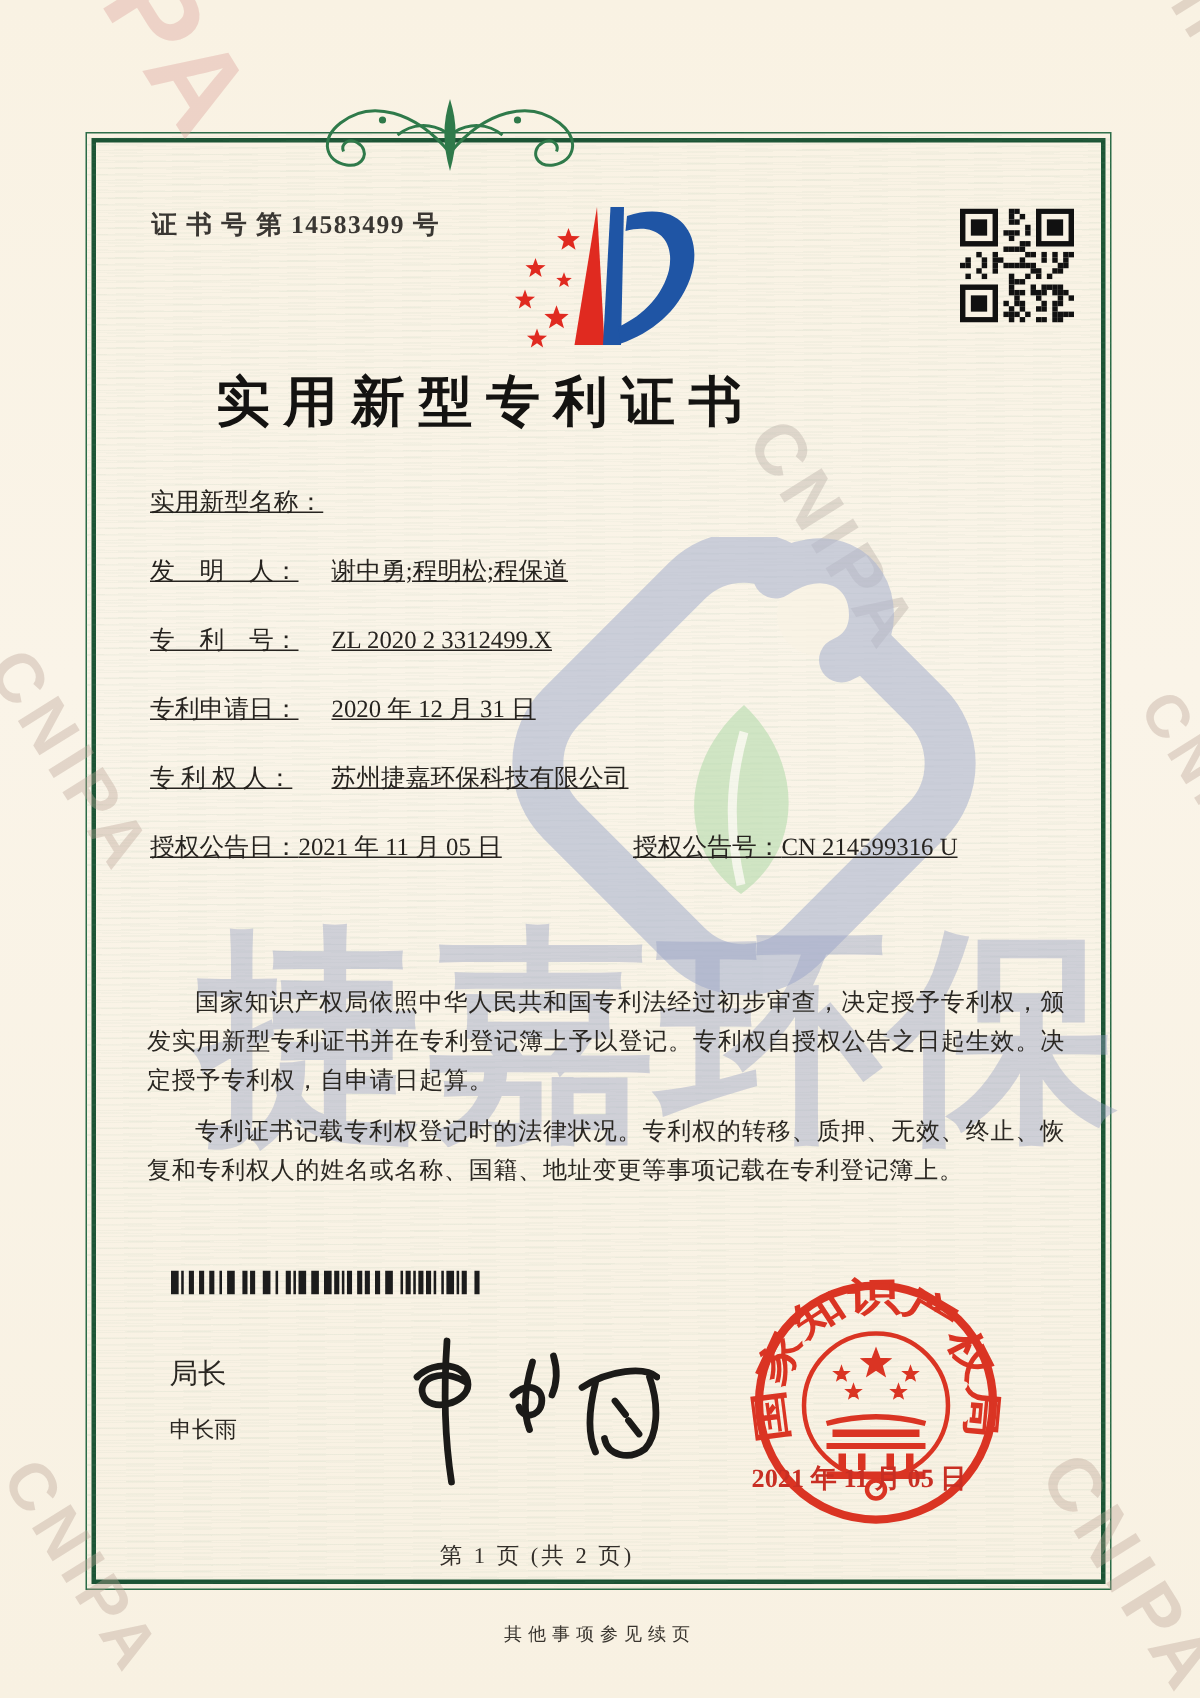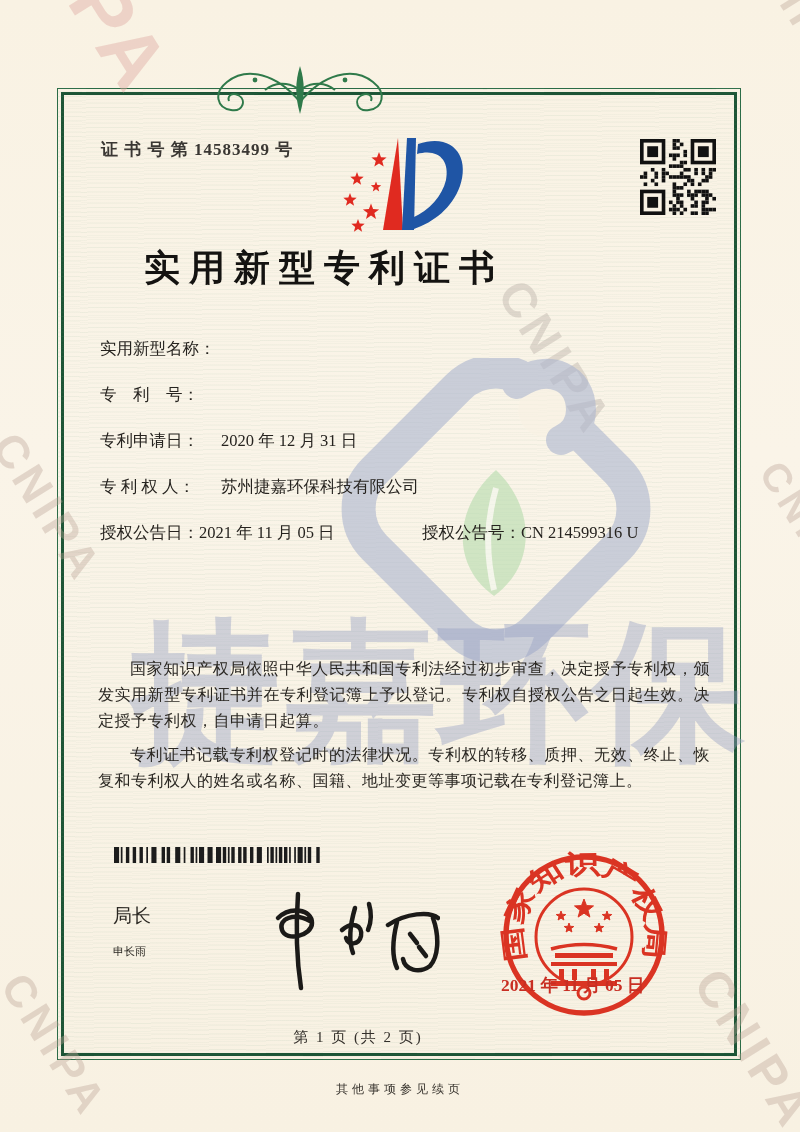--- a/index.html
+++ b/index.html
@@ -37,38 +37,38 @@
       font-size:152px;line-height:190px;letter-spacing:2px;
       color:rgba(150,160,196,.42);white-space:nowrap;margin-left:36px;}
   
   .cert-no{position:absolute;left:101px;top:138px;font-size:17px;color:#3a3733;
       letter-spacing:1px;z-index:3;font-weight:bold;}
   .logo{position:absolute;left:330px;top:124px;z-index:3;}
   .qr{position:absolute;left:640px;top:139px;z-index:3;}
   .title{position:absolute;left:0;top:244px;width:648px;text-align:center;
       font-size:36px;font-weight:700;letter-spacing:9px;color:#141311;z-index:3;}
   
-  .fields{position:absolute;left:100px;top:336px;width:612px;z-index:3;
-      font-size:16.5px;color:#26231f;}
+  .fields{position:absolute;left:100px;top:322px;width:612px;z-index:3;
+      font-size:16.5px;color:#26231f;text-decoration:underline;}
   .frow{display:grid;grid-template-columns:121px 1fr;margin-bottom:21px;
       line-height:25px;white-space:nowrap;}
   .frow .flabel{white-space:pre;}
   .frow .fvalue{white-space:pre-wrap;}
   .grant-row{display:flex;margin-bottom:0;}
   .grant-pair1{display:flex;width:322px;}
   .grant-pair2{display:flex;}
   
   .paras{position:absolute;left:98px;top:656px;width:612px;z-index:3;
       font-size:16px;line-height:26px;color:#2a2722;text-align:justify;}
   .paras p{margin:0 0 8px 0;text-indent:2em;letter-spacing:.5px;}
   
   .barcode{position:absolute;left:114px;top:847px;z-index:3;}
   
   .official-title{position:absolute;left:113px;top:903px;font-size:19px;color:#2a2722;z-index:3;}
-  .official-name{position:absolute;left:113px;top:944px;font-size:11px;color:#2a2722;z-index:3;}
+  .official-name{position:absolute;left:113px;top:944px;font-size:15px;color:#2a2722;z-index:3;}
   .signature{position:absolute;left:220px;top:878px;z-index:4;}
   
   .seal{position:absolute;left:489px;top:845px;z-index:4;opacity:.94;}
   
   .page-info{position:absolute;left:0;top:1028px;width:716px;text-align:center;
       font-size:15px;color:#332f2a;letter-spacing:2px;z-index:3;}
   .note{position:absolute;left:0;top:1081px;width:800px;text-align:center;
       font-size:12px;color:#38342e;letter-spacing:4px;z-index:3;}
   .ornament{position:absolute;left:205px;top:50px;z-index:3;}
 </style>
@@ -245,21 +245,26 @@
       <rect x="7.238095238095238" y="57.904761904761905" width="10.857142857142858" height="10.857142857142858" fill="#111"></rect>
     </svg>
 
   <div class="title">实用新型专利证书</div>
 
   <div class="fields">
     <div class="frow">
       <span class="flabel">实用新型名称：</span>
     </div>
     <div class="frow">
+      <span class="flabel">发　明　人：</span>
+      <span class="fvalue">谢中勇;程明松;程保道</span>
+    </div>
+    <div class="frow">
       <span class="flabel">专　利　号：</span>
+      <span class="fvalue">ZL 2020 2 3312499.X</span>
     </div>
     <div class="frow">
       <span class="flabel">专利申请日：</span>
       <span class="fvalue">2020 年 12 月 31 日</span>
     </div>
     <div class="frow">
       <span class="flabel">专 利 权 人：</span>
       <span class="fvalue">苏州捷嘉环保科技有限公司</span>
     </div>
     <div class="frow grant-row">

